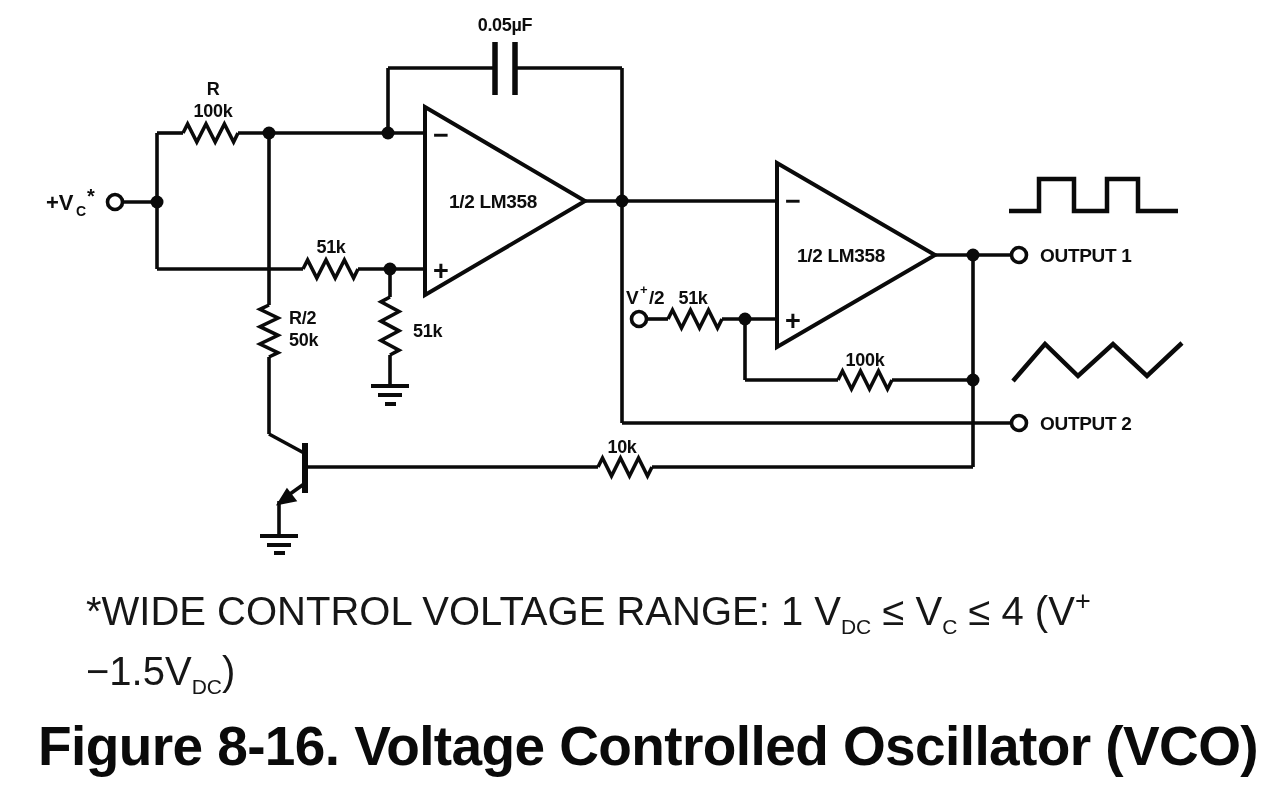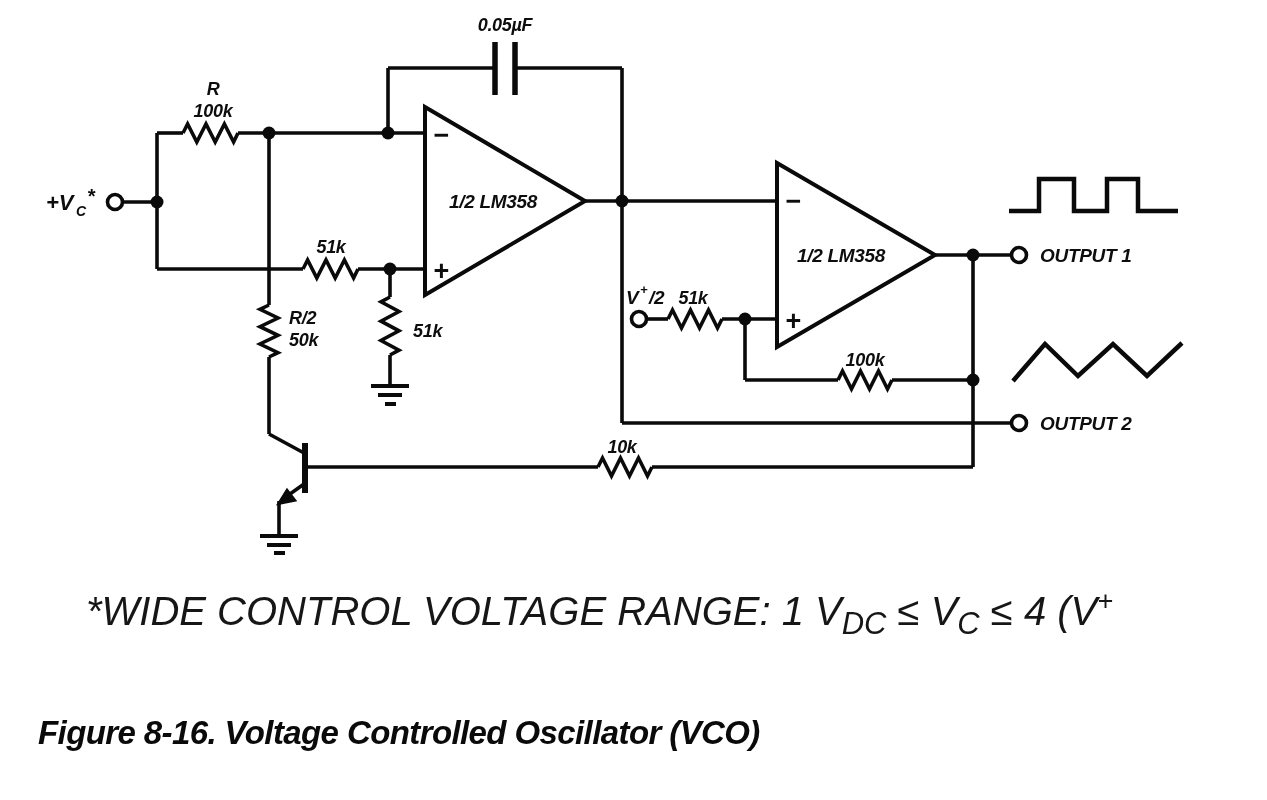--- a/index.html
+++ b/index.html
@@ -1,29 +1,29 @@
 <!DOCTYPE html>
 <html><head>
 <meta charset="utf-8">
 <style>
   html,body{margin:0;padding:0;background:#ffffff;}
   #page{position:relative;width:1267px;height:800px;background:#fff;overflow:hidden;
-        font-family:"Liberation Sans",sans-serif;color:#0a0a0a;font-style:italic;}
+        font-family:"Liberation Sans",sans-serif;color:#0a0a0a;}
   #schem{position:absolute;left:0;top:0;}
   svg text{fill:#0d0d0d;font-family:"Liberation Sans",sans-serif;font-weight:bold;}
   .lbl{font-size:18px;letter-spacing:-0.3px;}
   .lbl-big{font-size:19px;letter-spacing:-0.3px;}
   .pin{font-size:27px;}
   .sub-svg{font-size:14px;}
   .sup-svg{font-size:13px;}
   #footnote{position:absolute;left:86px;top:582px;width:1140px;
             font-size:40px;line-height:1.45;color:#161616;font-weight:400;}
-  #footnote .sb{font-size:31px;vertical-align:-9px;}
+  #footnote .sb{font-size:21px;vertical-align:-9px;}
   #footnote .sp{font-size:27px;vertical-align:15px;}
-  #caption{position:absolute;left:38px;top:714px;font-size:33px;font-weight:bold;
+  #caption{position:absolute;left:38px;top:714px;font-size:55px;font-weight:bold;
            letter-spacing:-0.6px;color:#0a0a0a;white-space:nowrap;}
 </style>
 </head>
 <body>
 
 <div id="page">
 
   <svg id="schem" width="1267" height="572" viewBox="0 0 1267 572">
 
     <g stroke="#0a0a0a" stroke-width="3.6" fill="none">
@@ -168,17 +168,18 @@
     <g>
       <polyline points="1009,211 1039,211 1039,179 1074,179 1074,211 1107,211 1107,179 1138,179 1138,211 1178,211" fill="none" stroke="#0a0a0a" stroke-width="4.5"></polyline>
     </g>
     <g>
       <polyline points="1013,381 1045,344 1078,376 1113,344 1147,376 1182,343" fill="none" stroke="#0a0a0a" stroke-width="4.5"></polyline>
     </g>
   </svg>
 
   <div id="footnote">
     <div><span>*WIDE CONTROL VOLTAGE RANGE: 1 V</span><span class="sb">DC</span><span> ≤ V</span><span class="sb">C</span><span> ≤ 4 (V</span><span class="sp">+</span></div>
+    <div><span>−1.5V</span><span class="sb">DC</span><span>)</span></div>
   </div>
 
   <div id="caption">Figure 8-16. Voltage Controlled Oscillator (VCO)</div>
 
 </div>
 
 </body></html>

